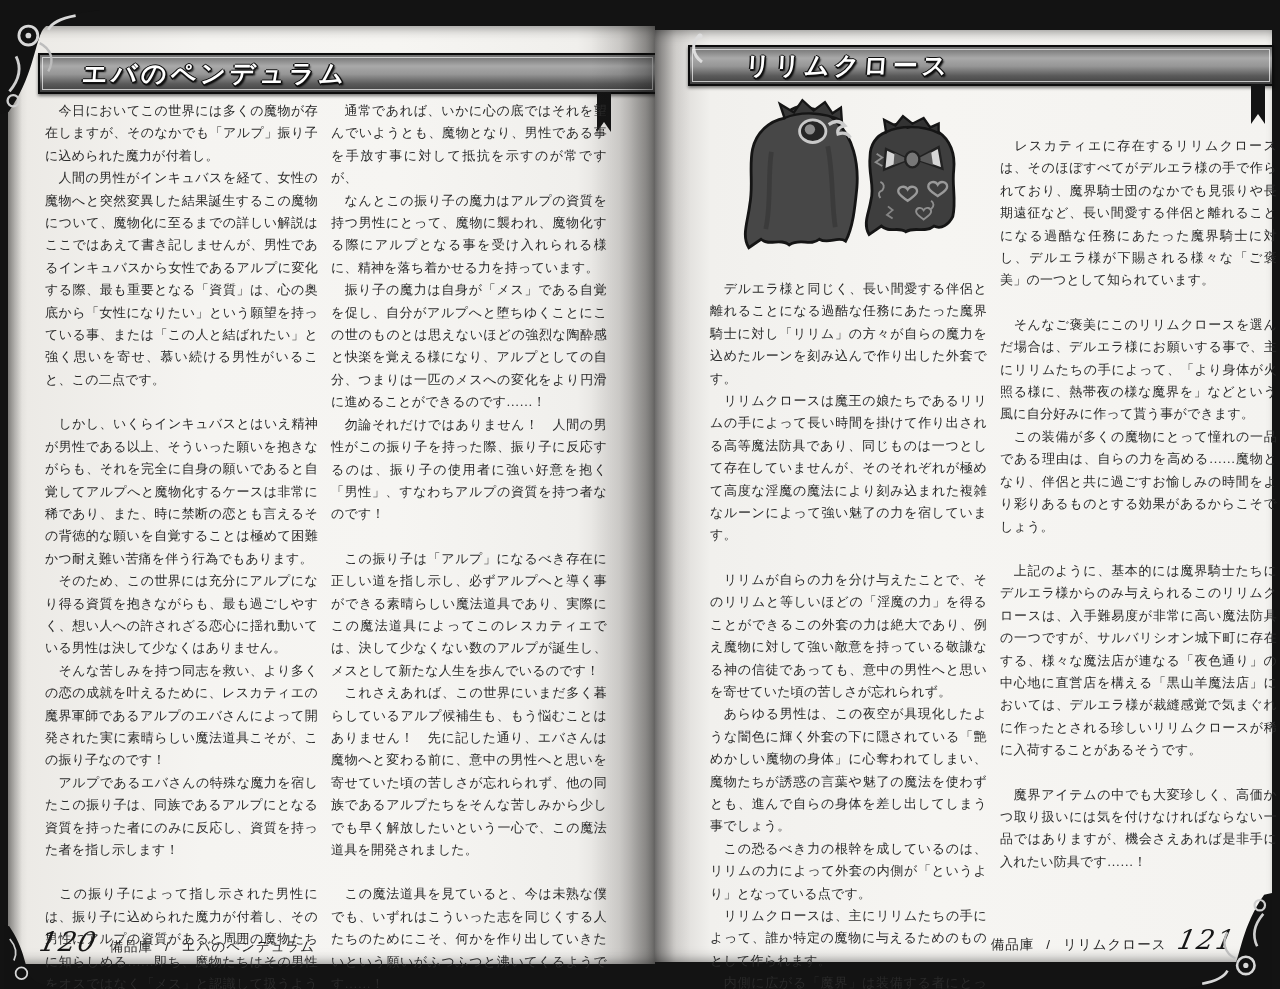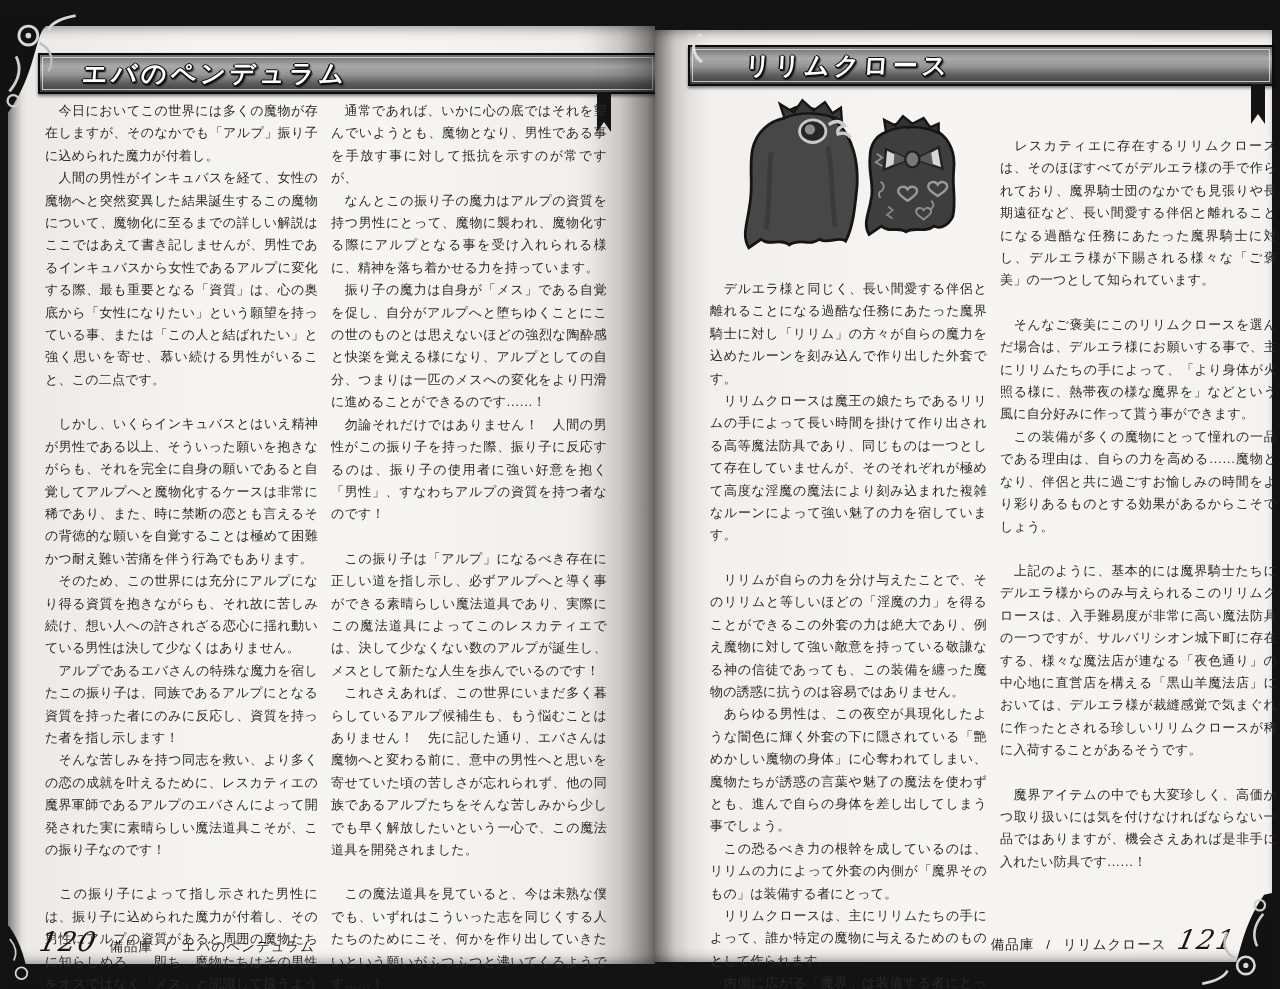--- a/index.html
+++ b/index.html
@@ -107,23 +107,23 @@
     <div class="tail tail-left">
       <svg viewBox="0 0 16 42">
           <path d="M1,0 L15,0 L15,40 L8,30 L1,40 Z" fill="#141414"></path>
         </svg>
     </div>
     <div class="col lcol1">
         <p class="para">　今日においてこの世界には多くの魔物が存在しますが、そのなかでも「アルプ」振り子に込められた魔力が付着し。</p>
         <p class="para">　人間の男性がインキュバスを経て、女性の魔物へと突然変異した結果誕生するこの魔物について、魔物化に至るまでの詳しい解説はここではあえて書き記しませんが、男性であるインキュバスから女性であるアルプに変化する際、最も重要となる「資質」は、心の奥底から「女性になりたい」という願望を持っている事、または「この人と結ばれたい」と強く思いを寄せ、慕い続ける男性がいること、この二点です。</p>
         <p class="para blank"></p>
         <p class="para">　しかし、いくらインキュバスとはいえ精神が男性である以上、そういった願いを抱きながらも、それを完全に自身の願いであると自覚してアルプへと魔物化するケースは非常に稀であり、また、時に禁断の恋とも言えるその背徳的な願いを自覚することは極めて困難かつ耐え難い苦痛を伴う行為でもあります。</p>
-        <p class="para">　そのため、この世界には充分にアルプになり得る資質を抱きながらも、それ故に苦しみ続け、想い人への許されざる恋心に揺れ動いている男性は決して少なくはありません。</p>
+        <p class="para">　そのため、この世界には充分にアルプになり得る資質を抱きながらも、最も過ごしやすく、想い人への許されざる恋心に揺れ動いている男性は決して少なくはありません。</p>
+        <p class="para">　そんな苦しみを持つ同志を救い、より多くの恋の成就を叶えるために、レスカティエの魔界軍師であるアルプのエバさんによって開発された実に素晴らしい魔法道具こそが、この振り子なのです！</p>
         <p class="para">　アルプであるエバさんの特殊な魔力を宿したこの振り子は、同族であるアルプにとなる資質を持った者にのみに反応し、資質を持った者を指し示します！</p>
-        <p class="para">　そんな苦しみを持つ同志を救い、より多くの恋の成就を叶えるために、レスカティエの魔界軍師であるアルプのエバさんによって開発された実に素晴らしい魔法道具こそが、この振り子なのです！</p>
         <p class="para blank"></p>
         <p class="para">　この振り子によって指し示された男性には、振り子に込められた魔力が付着し、その男性にアルプの資質があると周囲の魔物たちに知らしめる……即ち、魔物たちはその男性をオスではなく「メス」と認識して扱うようになり、夫にするためではなく、魔物へと変えるために襲い掛かってくるようになるのです！</p>
       </div>
     <div class="col lcol2">
         <p class="para">　通常であれば、いかに心の底ではそれを望んでいようとも、魔物となり、男性である事を手放す事に対して抵抗を示すのが常ですが、</p>
         <p class="para">　なんとこの振り子の魔力はアルプの資質を持つ男性にとって、魔物に襲われ、魔物化する際にアルプとなる事を受け入れられる様に、精神を落ち着かせる力を持っています。</p>
         <p class="para">　振り子の魔力は自身が「メス」である自覚を促し、自分がアルプへと堕ちゆくことにこの世のものとは思えないほどの強烈な陶酔感と快楽を覚える様になり、アルプとしての自分、つまりは一匹のメスへの変化をより円滑に進めることができるのです……！</p>
         <p class="para">　勿論それだけではありません！　人間の男性がこの振り子を持った際、振り子に反応するのは、振り子の使用者に強い好意を抱く「男性」、すなわちアルプの資質を持つ者なのです！</p>
         <p class="para blank"></p>
         <p class="para">　この振り子は「アルプ」になるべき存在に正しい道を指し示し、必ずアルプへと導く事ができる素晴らしい魔法道具であり、実際にこの魔法道具によってこのレスカティエでは、決して少なくない数のアルプが誕生し、メスとして新たな人生を歩んでいるのです！</p>
@@ -181,23 +181,23 @@
         <path d="M176,92 q6,3 2,9 q-6,2 -2,8" stroke="#8f8f8f" stroke-width="2" fill="none"></path>
         <path d="M184,118 l5,4 l-6,5 l6,4" stroke="#858585" stroke-width="2" fill="none"></path>
         <path d="M230,112 q5,4 0,9" stroke="#8f8f8f" stroke-width="2" fill="none"></path>
       </svg>
     </div>
 
     <div class="col rcol1">
         <p class="para">　デルエラ様と同じく、長い間愛する伴侶と離れることになる過酷な任務にあたった魔界騎士に対し「リリム」の方々が自らの魔力を込めたルーンを刻み込んで作り出した外套です。</p>
         <p class="para">　リリムクロースは魔王の娘たちであるリリムの手によって長い時間を掛けて作り出される高等魔法防具であり、同じものは一つとして存在していませんが、そのそれぞれが極めて高度な淫魔の魔法により刻み込まれた複雑なルーンによって強い魅了の力を宿しています。</p>
         <p class="para blank"></p>
-        <p class="para">　リリムが自らの力を分け与えたことで、そのリリムと等しいほどの「淫魔の力」を得ることができるこの外套の力は絶大であり、例え魔物に対して強い敵意を持っている敬謙なる神の信徒であっても、この装備を纏った魔物の誘惑に抗うのは容易ではありません。</p>
+        <p class="para">　リリムが自らの力を分け与えたことで、そのリリムと等しいほどの「淫魔の力」を得ることができるこの外套の力は絶大であり、例え魔物に対して強い敵意を持っている敬謙なる神の信徒であっても、意中の男性へと思いを寄せていた頃の苦しさが忘れられず。</p>
         <p class="para">　あらゆる男性は、この夜空が具現化したような闇色に輝く外套の下に隠されている「艶めかしい魔物の身体」に心奪われてしまい、魔物たちが誘惑の言葉や魅了の魔法を使わずとも、進んで自らの身体を差し出してしまう事でしょう。</p>
-        <p class="para">　この恐るべき力の根幹を成しているのは、リリムの力によって外套の内側が「魔界そのもの」は装備する者にとって。</p>
+        <p class="para">　この恐るべき力の根幹を成しているのは、リリムの力によって外套の内側が「というより」となっている点です。</p>
         <p class="para">　リリムクロースは、主にリリムたちの手によって、誰か特定の魔物に与えるためのものとして作られます。</p>
         <p class="para">　内側に広がる「魔界」は装備する者にとって、最も過ごしやすく、最も淫らになれる専用の魔界として作られており、装備者の魔物としての力を最大限に引き出すのです。</p>
       </div>
     <div class="col rcol2">
         <p class="para">　レスカティエに存在するリリムクロースは、そのほぼすべてがデルエラ様の手で作られており、魔界騎士団のなかでも見張りや長期遠征など、長い間愛する伴侶と離れることになる過酷な任務にあたった魔界騎士に対し、デルエラ様が下賜される様々な「ご褒美」の一つとして知られています。</p>
         <p class="para blank"></p>
         <p class="para">　そんなご褒美にこのリリムクロースを選んだ場合は、デルエラ様にお願いする事で、主にリリムたちの手によって、「より身体が火照る様に、熱帯夜の様な魔界を」などという風に自分好みに作って貰う事ができます。</p>
         <p class="para">　この装備が多くの魔物にとって憧れの一品である理由は、自らの力を高める……魔物となり、伴侶と共に過ごすお愉しみの時間をより彩りあるものとする効果があるからこそでしょう。</p>
         <p class="para blank"></p>
         <p class="para">　上記のように、基本的には魔界騎士たちにデルエラ様からのみ与えられるこのリリムクロースは、入手難易度が非常に高い魔法防具の一つですが、サルバリシオン城下町に存在する、様々な魔法店が連なる「夜色通り」の中心地に直営店を構える「黒山羊魔法店」においては、デルエラ様が裁縫感覚で気まぐれに作ったとされる珍しいリリムクロースが稀に入荷することがあるそうです。</p>

